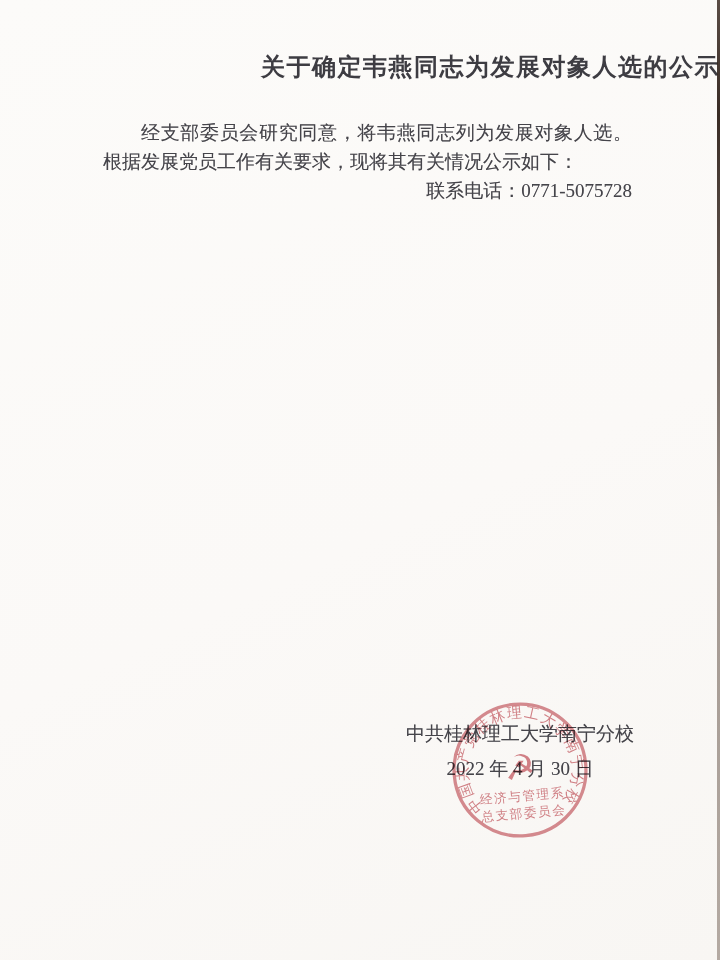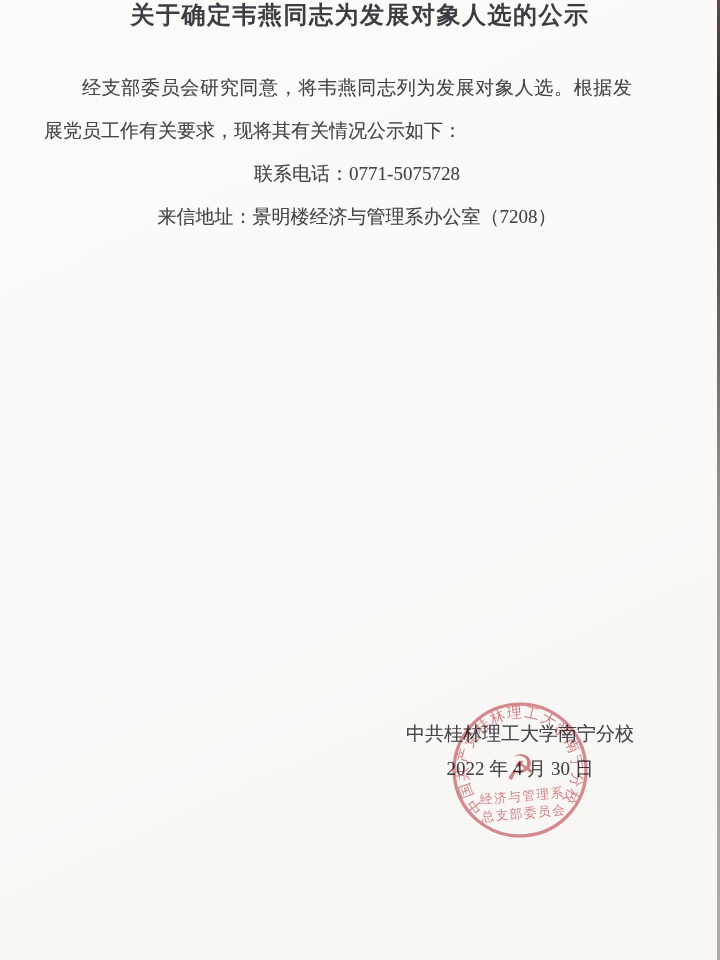--- a/index.html
+++ b/index.html
@@ -10,37 +10,38 @@
   }
   .page {
     position: relative;
     width: 720px; height: 960px;
     overflow: hidden;
     background: linear-gradient(155deg, #fcfbf9 0%, #fbf9f7 55%, #f8f6f3 100%);
     color: #45444a;
   }
   .title {
     margin: 0;
-    text-align: center;
+    padding-top: 52px;
+    text-align: right;
     font-size: 24px;
     line-height: 30px;
     font-weight: 600;
     letter-spacing: 1.5px;
     color: #3d3c42;
   }
   .content {
-    margin: 36px 88px 0 44px;
+    margin: 36px 88px 0 103px;
     font-size: 19px;
-    line-height: 43px;
+    line-height: 29px;
     text-align: justify;
     text-justify: inter-ideograph;
     text-shadow: 0 0 0.5px rgba(70, 68, 75, 0.35);
   }
   .content p { margin: 0; text-indent: 2em; }
-  .content p.contact { text-align: center; }
+  .content p.contact { text-align: right; }
   .signature {
     position: absolute;
     top: 722px;
     right: 86px;
     text-align: center;
     font-size: 19px;
     color: #45444a;
     text-shadow: 0 0 0.5px rgba(70, 68, 75, 0.35);
   }
   .signature p { margin: 0 0 11px 0; line-height: 24px; }
@@ -98,21 +99,20 @@
 </head>
 <body>
 
 <main class="page">
 
   <h1 class="title">关于确定韦燕同志为发展对象人选的公示</h1>
 
   <section class="content">
     <p>经支部委员会研究同意，将韦燕同志列为发展对象人选。根据发展党员工作有关要求，现将其有关情况公示如下：</p>
     <p class="contact">联系电话：0771-5075728</p>
-    <p class="contact">来信地址：景明楼经济与管理系办公室（7208）</p>
   </section>
 
   <div class="signature">
     <p>中共桂林理工大学南宁分校</p>
     <p class="sig-date">2022 年 4 月 30 日</p>
   </div>
 
   <div class="seal">
     <svg viewBox="0 0 140 140" width="142" height="142" aria-hidden="true">
       <defs>

